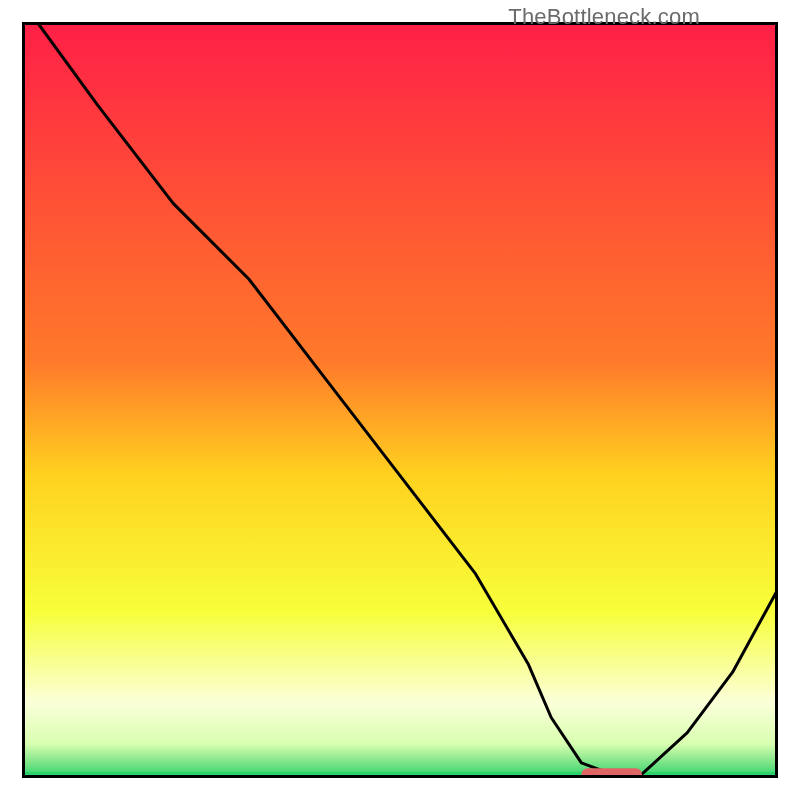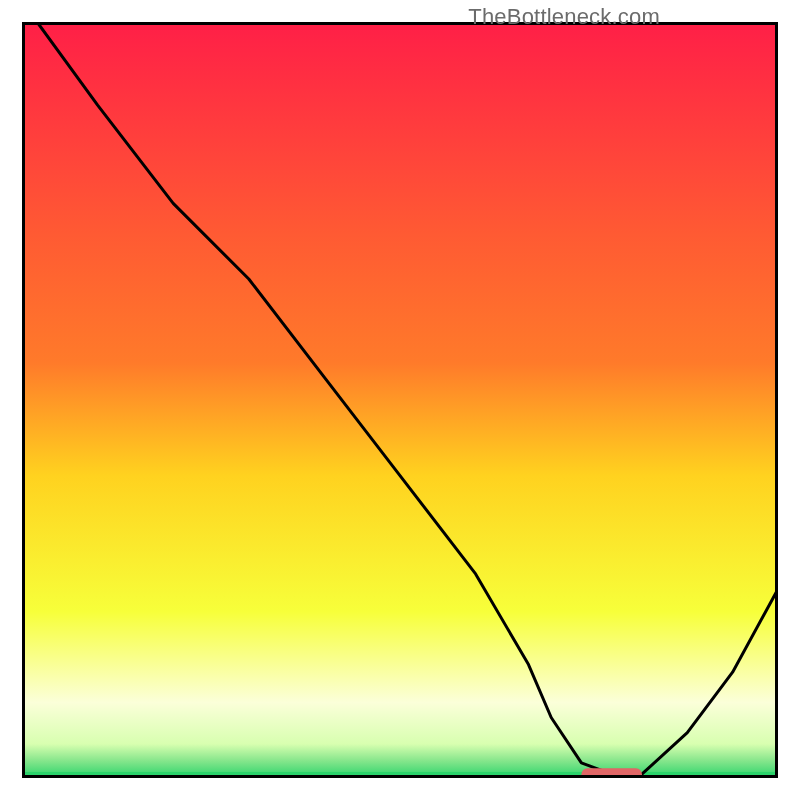--- a/index.html
+++ b/index.html
@@ -7,20 +7,21 @@
     padding: 0;
     width: 800px;
     height: 800px;
     background: #ffffff;
     font-family: Arial, Helvetica, sans-serif;
   }
   .frame {
     position: relative;
     width: 668px;
     height: 800px;
+    padding-left: 40px;
   }
   .watermark {
     position: absolute;
     top: 4px;
     right: 8px;
     font-size: 22px;
     color: #6b6b6b;
     font-family: Arial, sans-serif;
     letter-spacing: 0.2px;
     z-index: 5;

